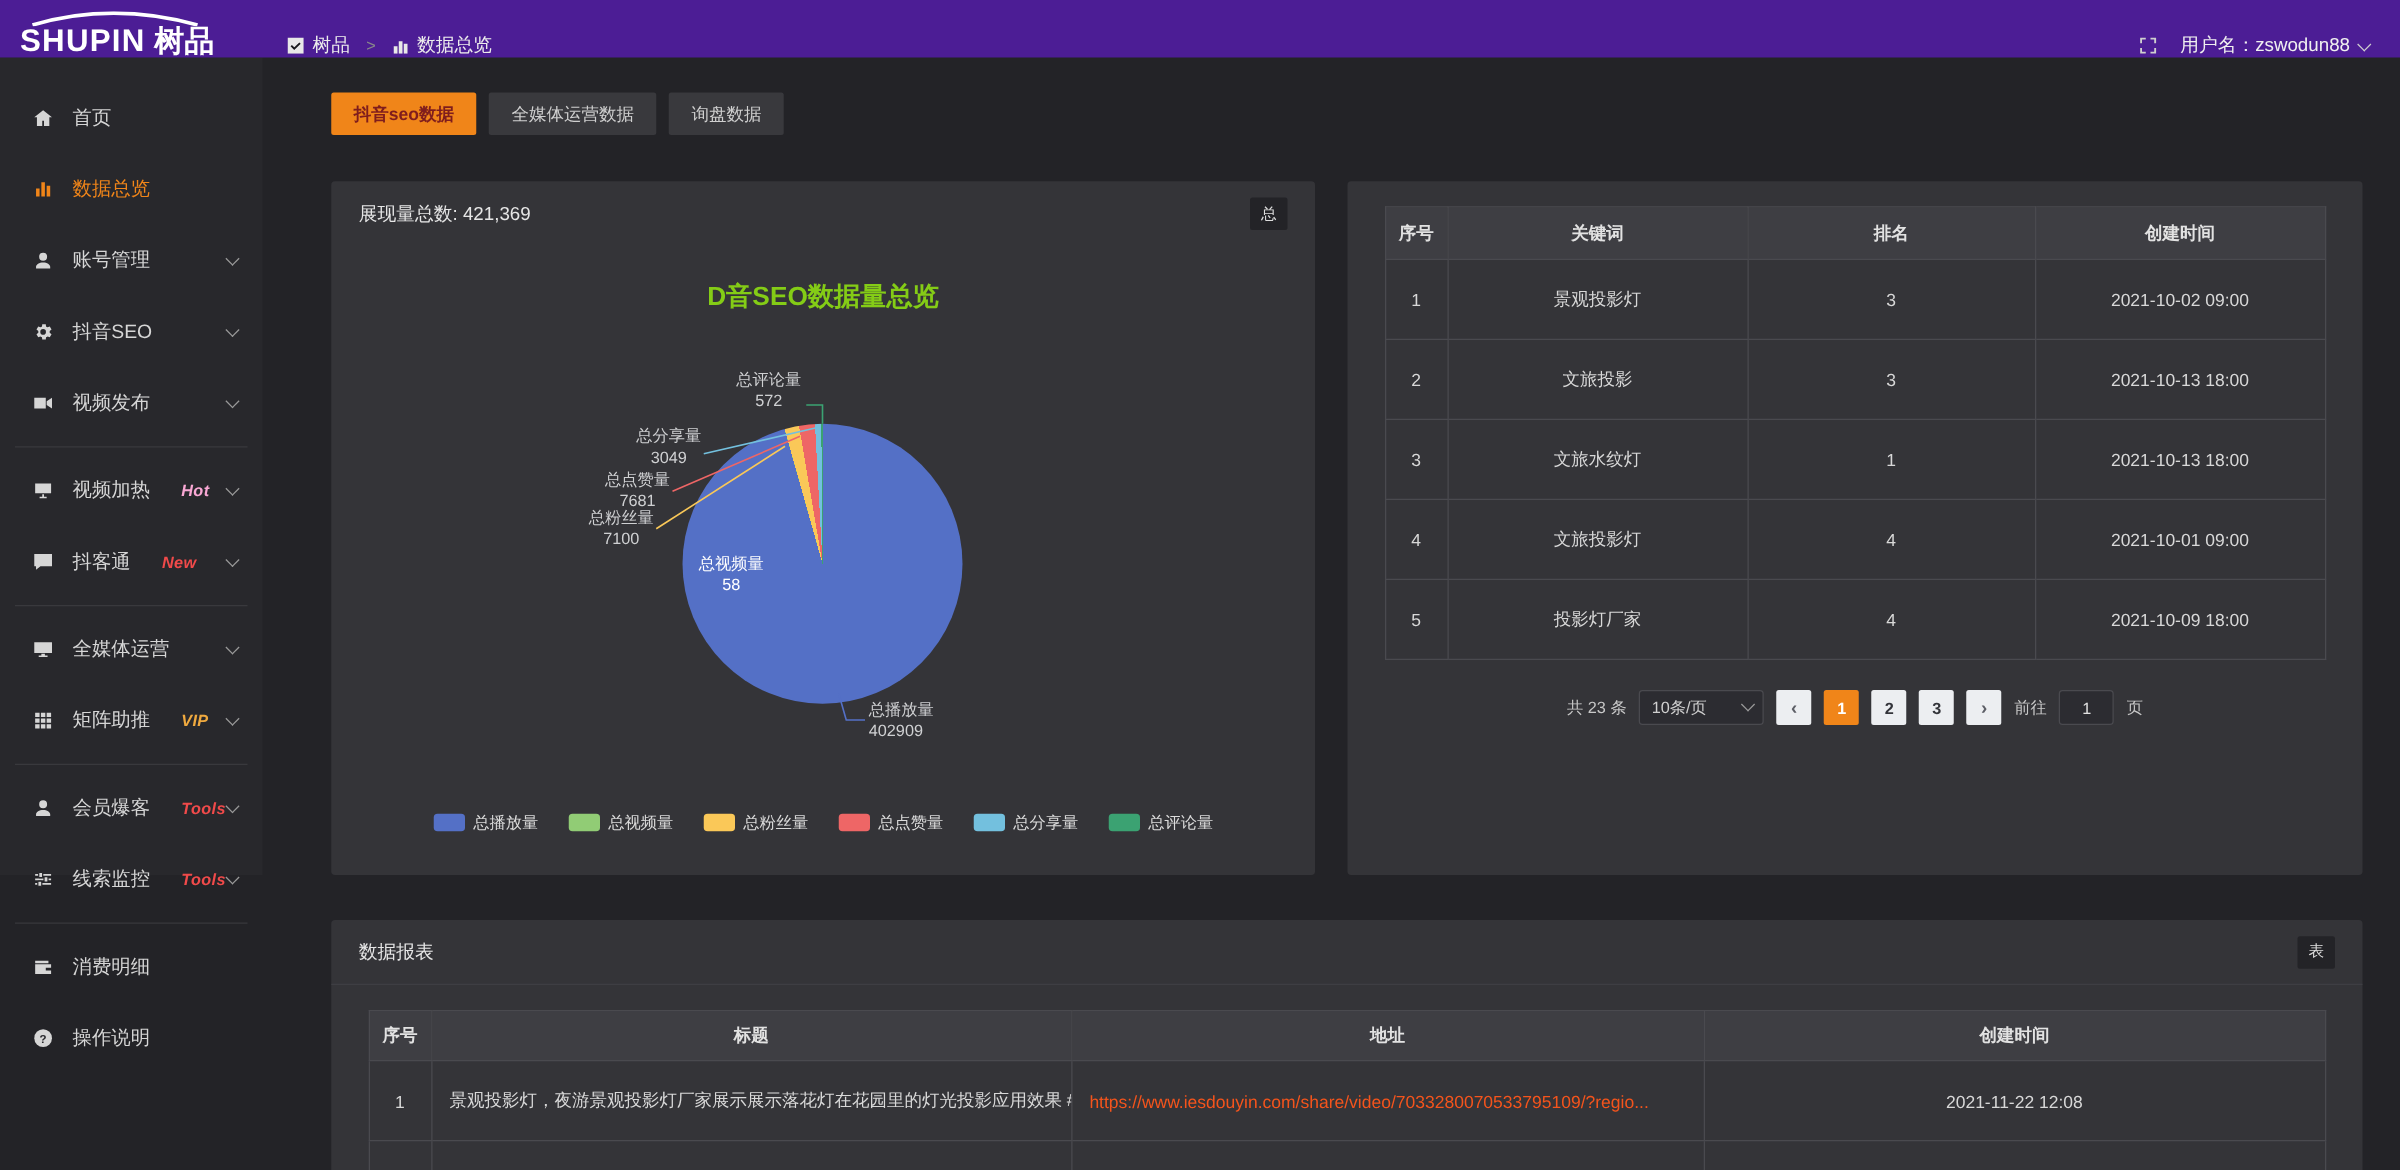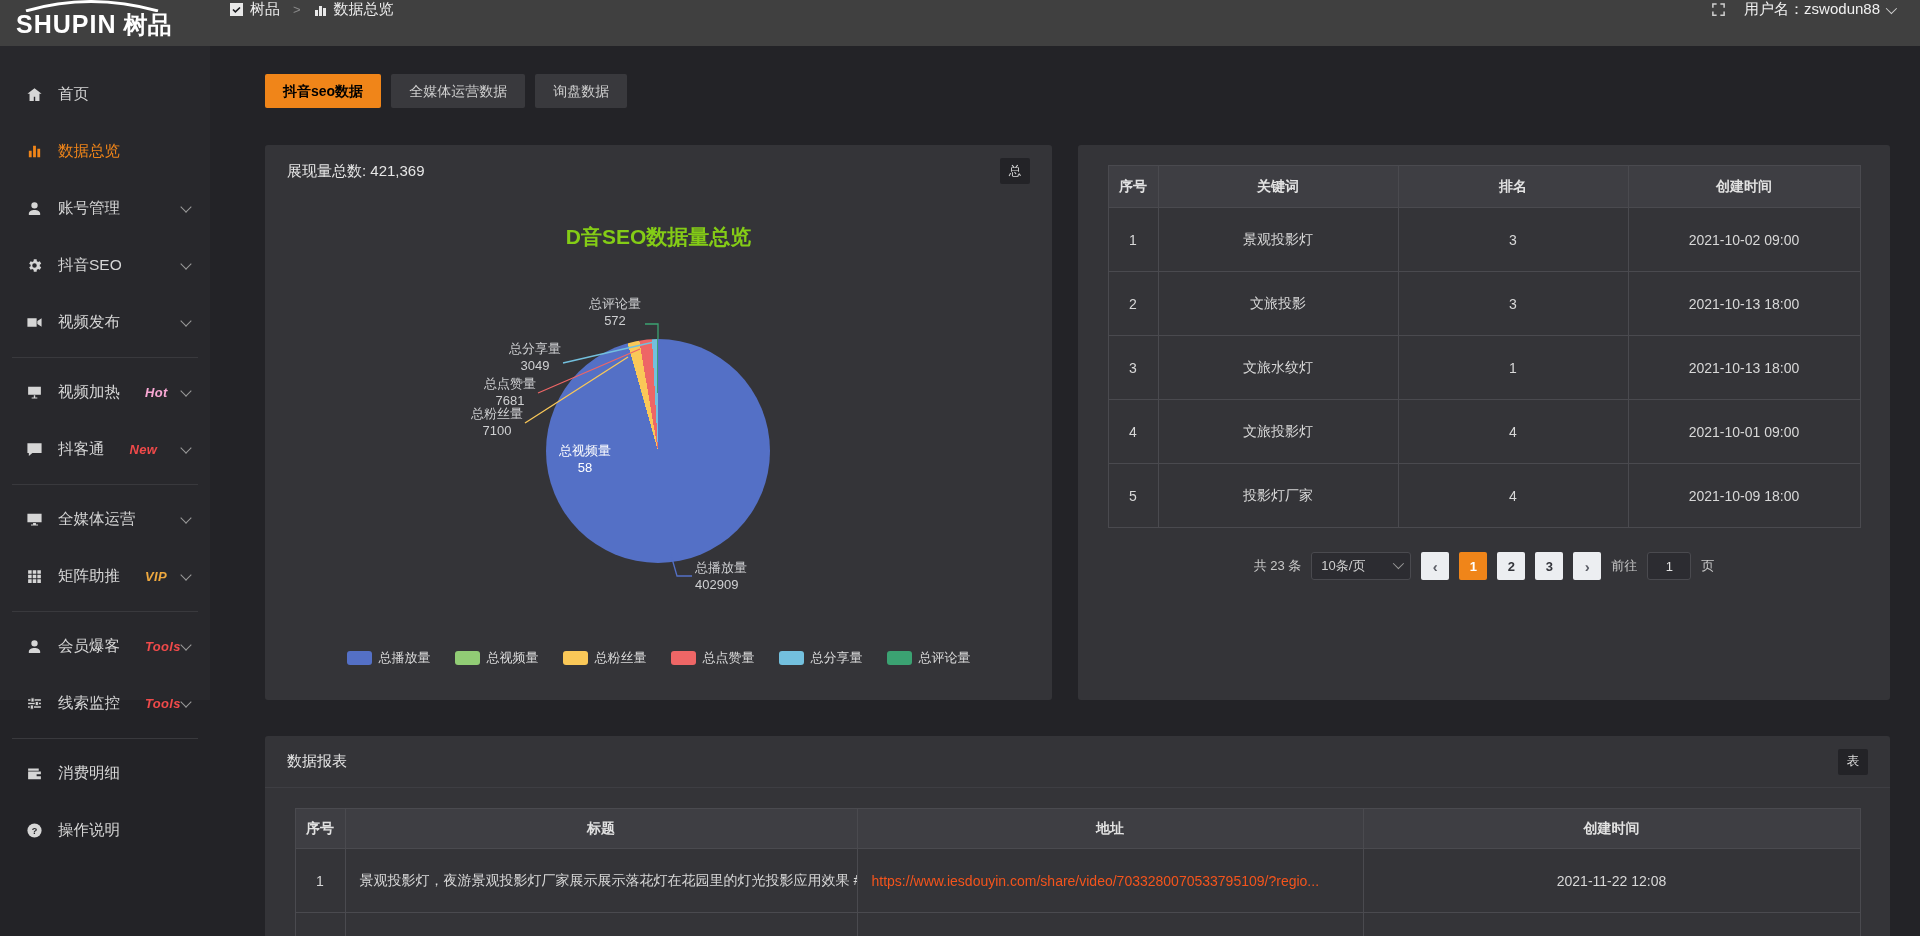--- a/index.html
+++ b/index.html
@@ -6,21 +6,21 @@
   html,body { margin:0; padding:0; }
   body {
     width:1920px; height:936px; overflow:hidden;
     background:#232327; color:#e3e3e3;
     font-family:"Liberation Sans","DejaVu Sans",sans-serif;
     position:relative;
   }
   
   .topbar {
     position:absolute; top:0; left:0; width:1920px; height:46px;
-    background:#404040; display:flex; align-items:flex-start; z-index:20;
+    background:#4c1d95; display:flex; align-items:flex-end; z-index:20;
   }
   .logo { width:210px; padding-left:16px; display:flex; flex-direction:column; justify-content:center; }
   .logo-arc { margin-left:2px; height:12px; }
   .logo-row { display:flex; align-items:baseline; line-height:1; }
   .logo-en { font-size:25px; font-weight:800; letter-spacing:1px; color:#fff; }
   .logo-cn { font-size:24px; font-weight:800; color:#fff; margin-left:7px; }
   .breadcrumb { display:flex; align-items:center; margin-left:20px; font-size:15px; color:#ececec; gap:7px; }
   .bc-sep { color:#8a8a8a; font-size:13px; margin:0 6px; }
   .bc-icon svg { display:block; }
   .topbar-right { margin-left:auto; display:flex; align-items:center; gap:18px; padding-right:26px; }
@@ -45,21 +45,21 @@
     border-right:1.5px solid #9a9a9a; border-bottom:1.5px solid #9a9a9a; transform:rotate(45deg);
   }
   .side-divider { border-top:1px solid #39393d; margin:6px 12px; }
   
   .main { position:absolute; left:210px; top:46px; right:0; bottom:0; padding:28px 30px 0 55px; }
   .tabs { display:flex; gap:10px; height:34px; }
   .tab {
     height:34px; line-height:34px; padding:0 18px; font-size:14px;
     background:#39393d; color:#cfcfcf; border-radius:2px; cursor:pointer;
   }
-  .tab.active { background:#F08519; color:#000000; font-weight:bold; }
+  .tab.active { background:#F08519; color:#7f1d1d; font-weight:bold; }
   .cards-row { display:flex; gap:26px; margin-top:37px; height:555px; }
   .card { background:#343438; border-radius:3px; position:relative; }
   .card-hd {
     height:52px; display:flex; align-items:center; justify-content:space-between;
     padding:0 22px; font-size:15px; color:#e6e6e6;
   }
   .card-hd.bordered { border-bottom:1px solid #3e3e43; }
   .corner-btn {
     min-width:30px; height:26px; padding:0 7px; background:#232327; color:#dedede;
     border:none; border-radius:2px; font-size:12.5px; cursor:pointer;

